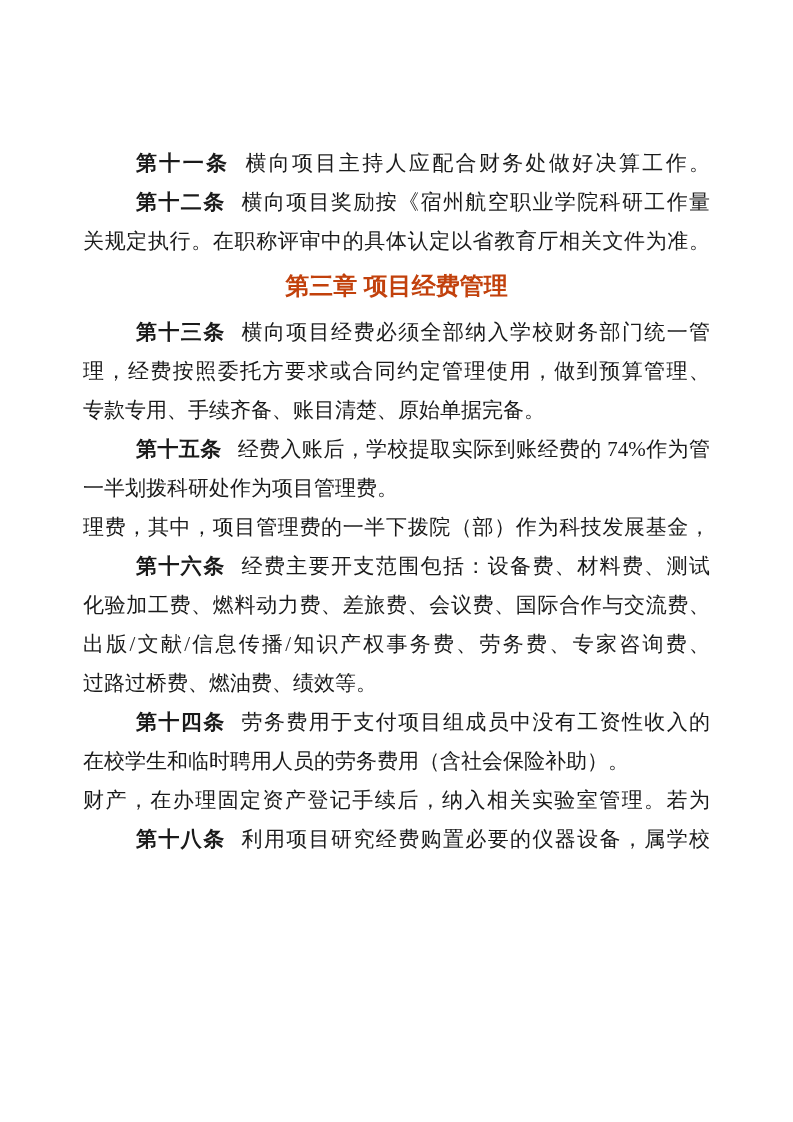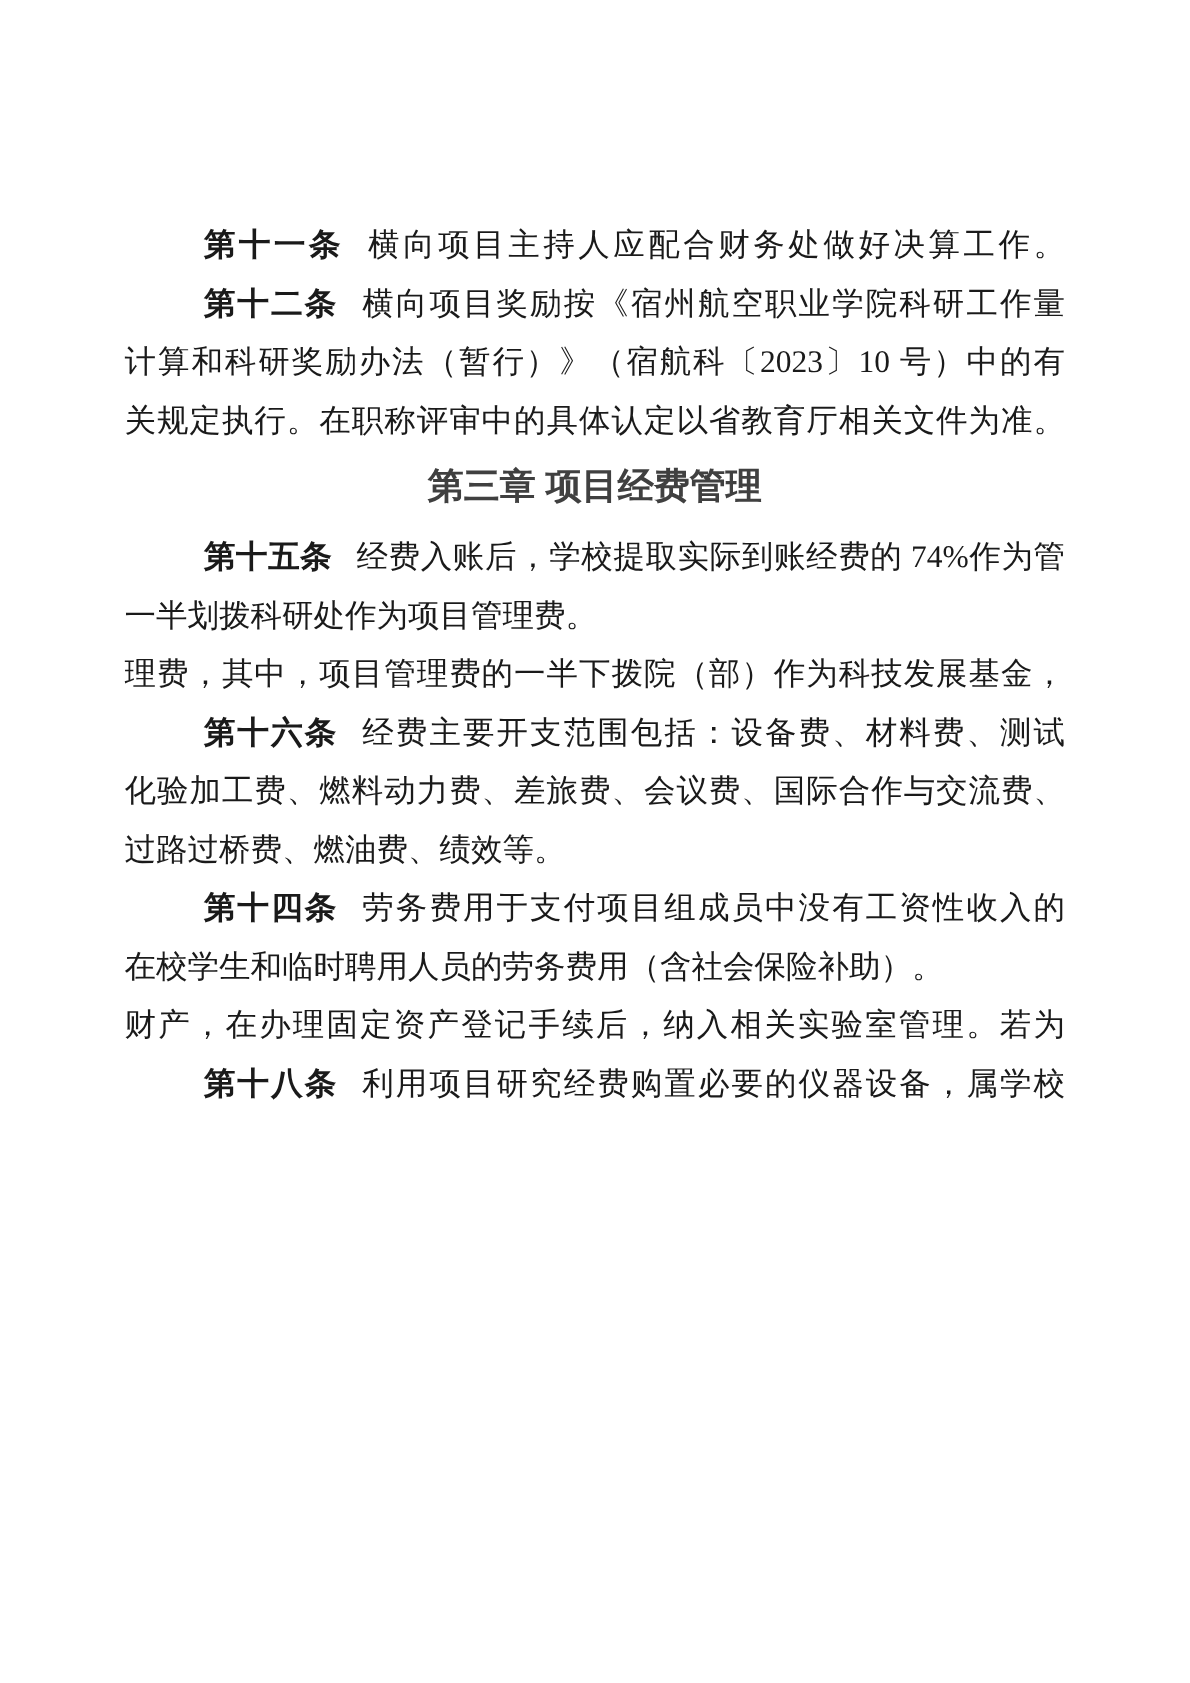--- a/index.html
+++ b/index.html
@@ -47,45 +47,50 @@
   }
   .heading {
     font-family: "Liberation Sans", "DejaVu Sans", sans-serif;
     font-weight: 700;
     font-size: 24px;
     line-height: 42px;
     height: 42px;
     margin: 4px 0 6px 0;
     text-align: center;
     text-align-last: center;
-    color: #404040;
+    color: #c2410c;
   }
 </style>
 </head>
 <body>
 
 <div class="page">
   <div class="content">
       <div class="para">
         <div class="line fill first"><span class="term">第十一条</span><span>横向项目主持人应配合财务处做好决算工作。</span></div>
       </div>
       <div class="para">
         <div class="line fill first"><span class="term">第十二条</span><span>横向项目奖励按《宿州航空职业学院科研工作量</span></div>
-        <div class="line fill"><span>计算和科研奖励办法（暂行）》（宿航科〔2023〕10 号）中的有</span></div>
         <div class="line fill"><span>关规定执行。在职称评审中的具体认定以省教育厅相关文件为准。</span></div>
       </div>
       <div class="heading">第三章 项目经费管理</div>
+      <div class="para">
+        <div class="line fill first"><span class="term">第十三条</span><span>横向项目经费必须全部纳入学校财务部门统一管</span></div>
+        <div class="line fill"><span>理，经费按照委托方要求或合同约定管理使用，做到预算管理、</span></div>
+        <div class="line"><span>专款专用、手续齐备、账目清楚、原始单据完备。</span></div>
+      </div>
       <div class="para">
         <div class="line fill first"><span class="term">第十五条</span><span>经费入账后，学校提取实际到账经费的 74%作为管</span></div>
         <div class="line"><span>一半划拨科研处作为项目管理费。</span></div>
         <div class="line fill"><span>理费，其中，项目管理费的一半下拨院（部）作为科技发展基金，</span></div>
       </div>
       <div class="para">
         <div class="line fill first"><span class="term">第十六条</span><span>经费主要开支范围包括：设备费、材料费、测试</span></div>
         <div class="line fill"><span>化验加工费、燃料动力费、差旅费、会议费、国际合作与交流费、</span></div>
+        <div class="line fill"><span>出版/文献/信息传播/知识产权事务费、劳务费、专家咨询费、</span></div>
         <div class="line"><span>过路过桥费、燃油费、绩效等。</span></div>
       </div>
       <div class="para">
         <div class="line fill first"><span class="term">第十四条</span><span>劳务费用于支付项目组成员中没有工资性收入的</span></div>
         <div class="line"><span>在校学生和临时聘用人员的劳务费用（含社会保险补助）。</span></div>
       </div>
       <div class="para">
         <div class="line fill"><span>财产，在办理固定资产登记手续后，纳入相关实验室管理。若为</span></div>
         <div class="line fill first"><span class="term">第十八条</span><span>利用项目研究经费购置必要的仪器设备，属学校</span></div>
       </div>

